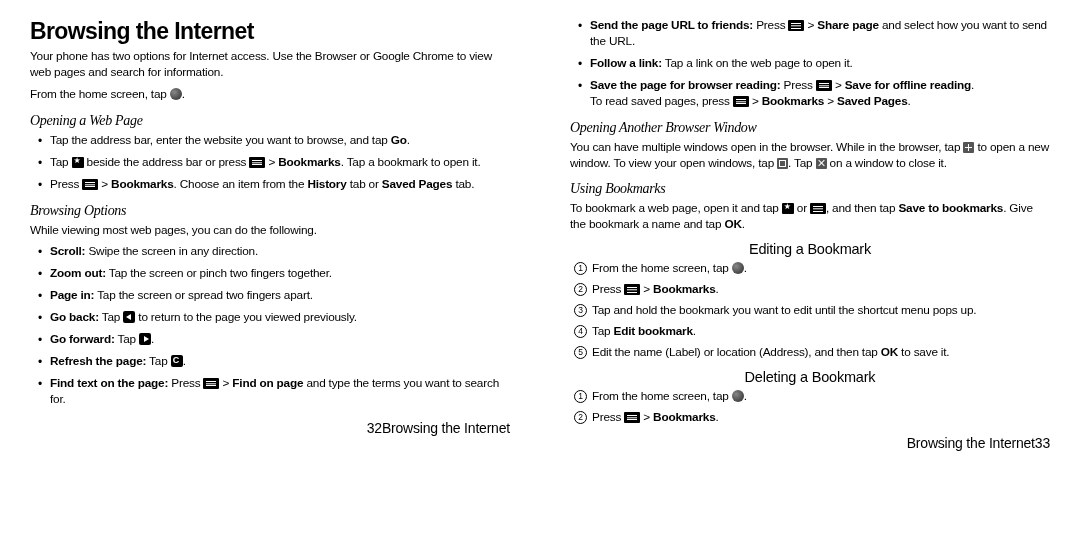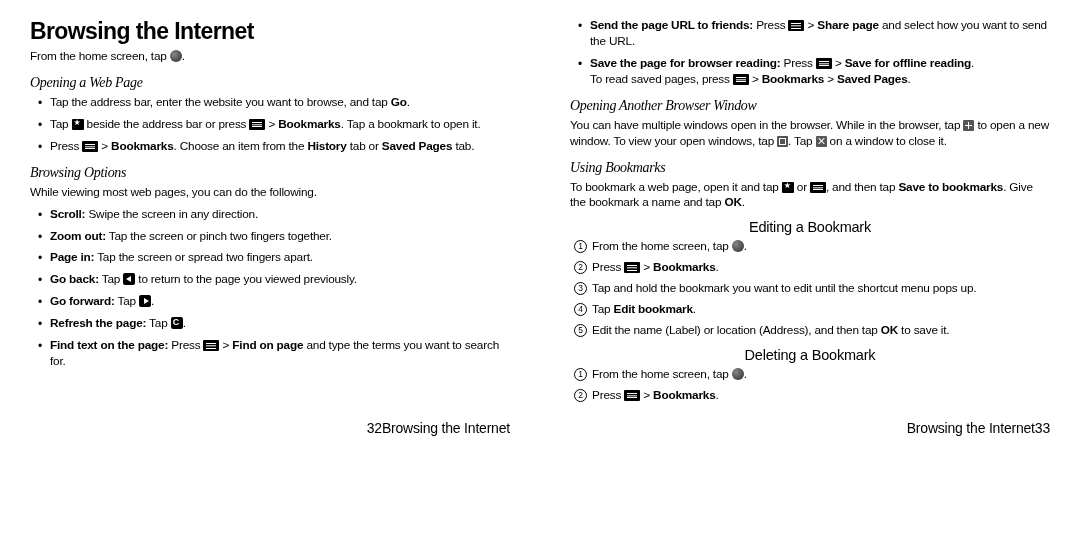--- a/index.html
+++ b/index.html
@@ -60,20 +60,21 @@
   .ic-close::before,.ic-close::after{content:"";position:absolute;left:5px;top:1.5px;width:1px;height:8px;background:#fff;}
   .ic-close::before{transform:rotate(45deg);} .ic-close::after{transform:rotate(-45deg);}
   .footer { display:flex; justify-content: flex-end; font-size: 14px; padding-top: 4px;}
 </style>
 </head>
 <body>
 
 <div class="page">
  <div class="content">
   <h1>Browsing the Internet</h1>
+  <p class="loose">Your phone has two options for Internet access. Use the Browser or Google Chrome to view web pages and search for information.</p>
   <p class="loose">
     <span>From the home screen, tap </span><span class="ic ic-globe"></span><span>.</span>
   </p>
 
   <h2>Opening a Web Page</h2>
   <ul>
     <li><span>Tap the address bar, enter the website you want to browse, and tap </span><b>Go</b><span>.</span></li>
     <li><span>Tap </span><span class="ic ic-star"></span><span> beside the address bar or press </span><span class="ic ic-menu"></span><span> &gt; </span><b>Bookmarks</b><span>. Tap a bookmark to open it.</span></li>
     <li><span>Press </span><span class="ic ic-menu"></span><span> &gt; </span><b>Bookmarks</b><span>. Choose an item from the </span><b>History</b><span> tab or </span><b>Saved Pages</b><span> tab.</span></li>
   </ul>
@@ -93,20 +94,21 @@
  <div class="footer">
    <span>32</span>
    <span>Browsing the Internet</span>
  </div>
 </div>
 
 <div class="page">
  <div class="content">
   <ul>
     <li><b>Send the page URL to friends:</b><span> Press </span><span class="ic ic-menu"></span><span> &gt; </span><b>Share page</b><span> and select how you want to send the URL.</span></li>
+    <li><b>Follow a link:</b><span> Tap a link on the web page to open it.</span></li>
     <li><b>Save the page for browser reading:</b><span> Press </span><span class="ic ic-menu"></span><span> &gt; </span><b>Save for offline reading</b><span>.</span><br>
       <span>To read saved pages, press </span><span class="ic ic-menu"></span><span> &gt; </span><b>Bookmarks</b><span> &gt; </span><b>Saved Pages</b><span>.</span>
     </li>
   </ul>
 
   <h2>Opening Another Browser Window</h2>
   <p class="loose">
     <span>You can have multiple windows open in the browser. While in the browser, tap </span><span class="ic ic-plus"></span><span> to open a new window. To view your open windows, tap </span><span class="ic ic-tabs"></span><span>. Tap </span><span class="ic ic-close"></span><span> on a window to close it.</span>
   </p>
 

